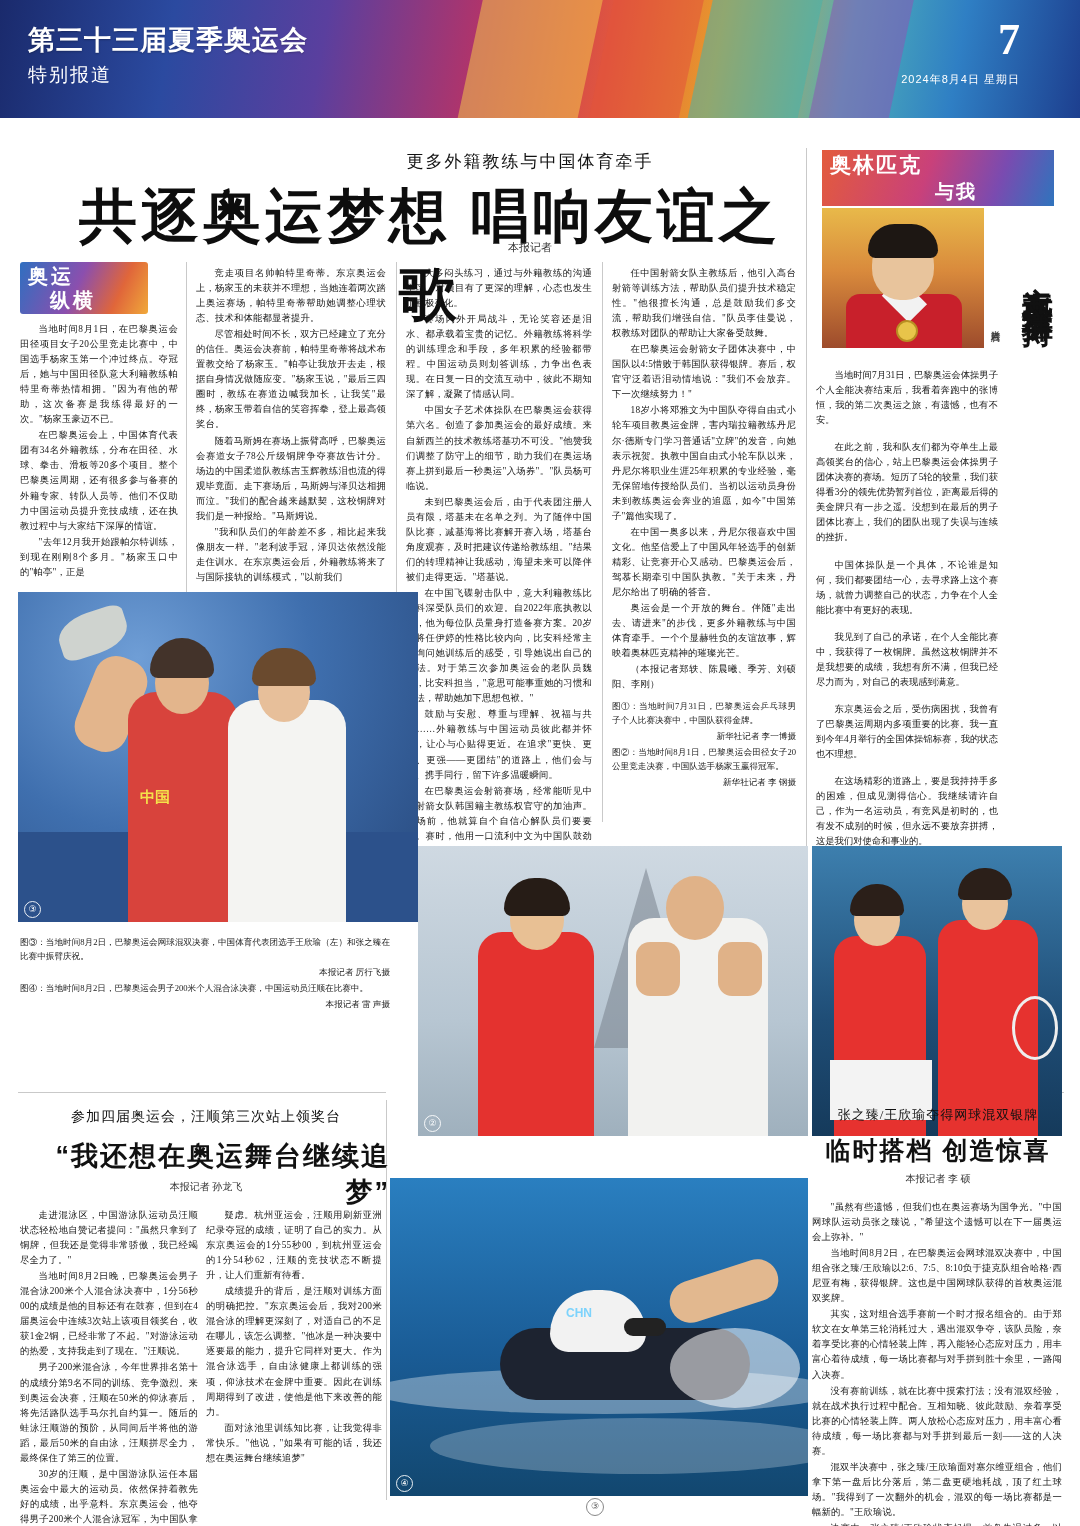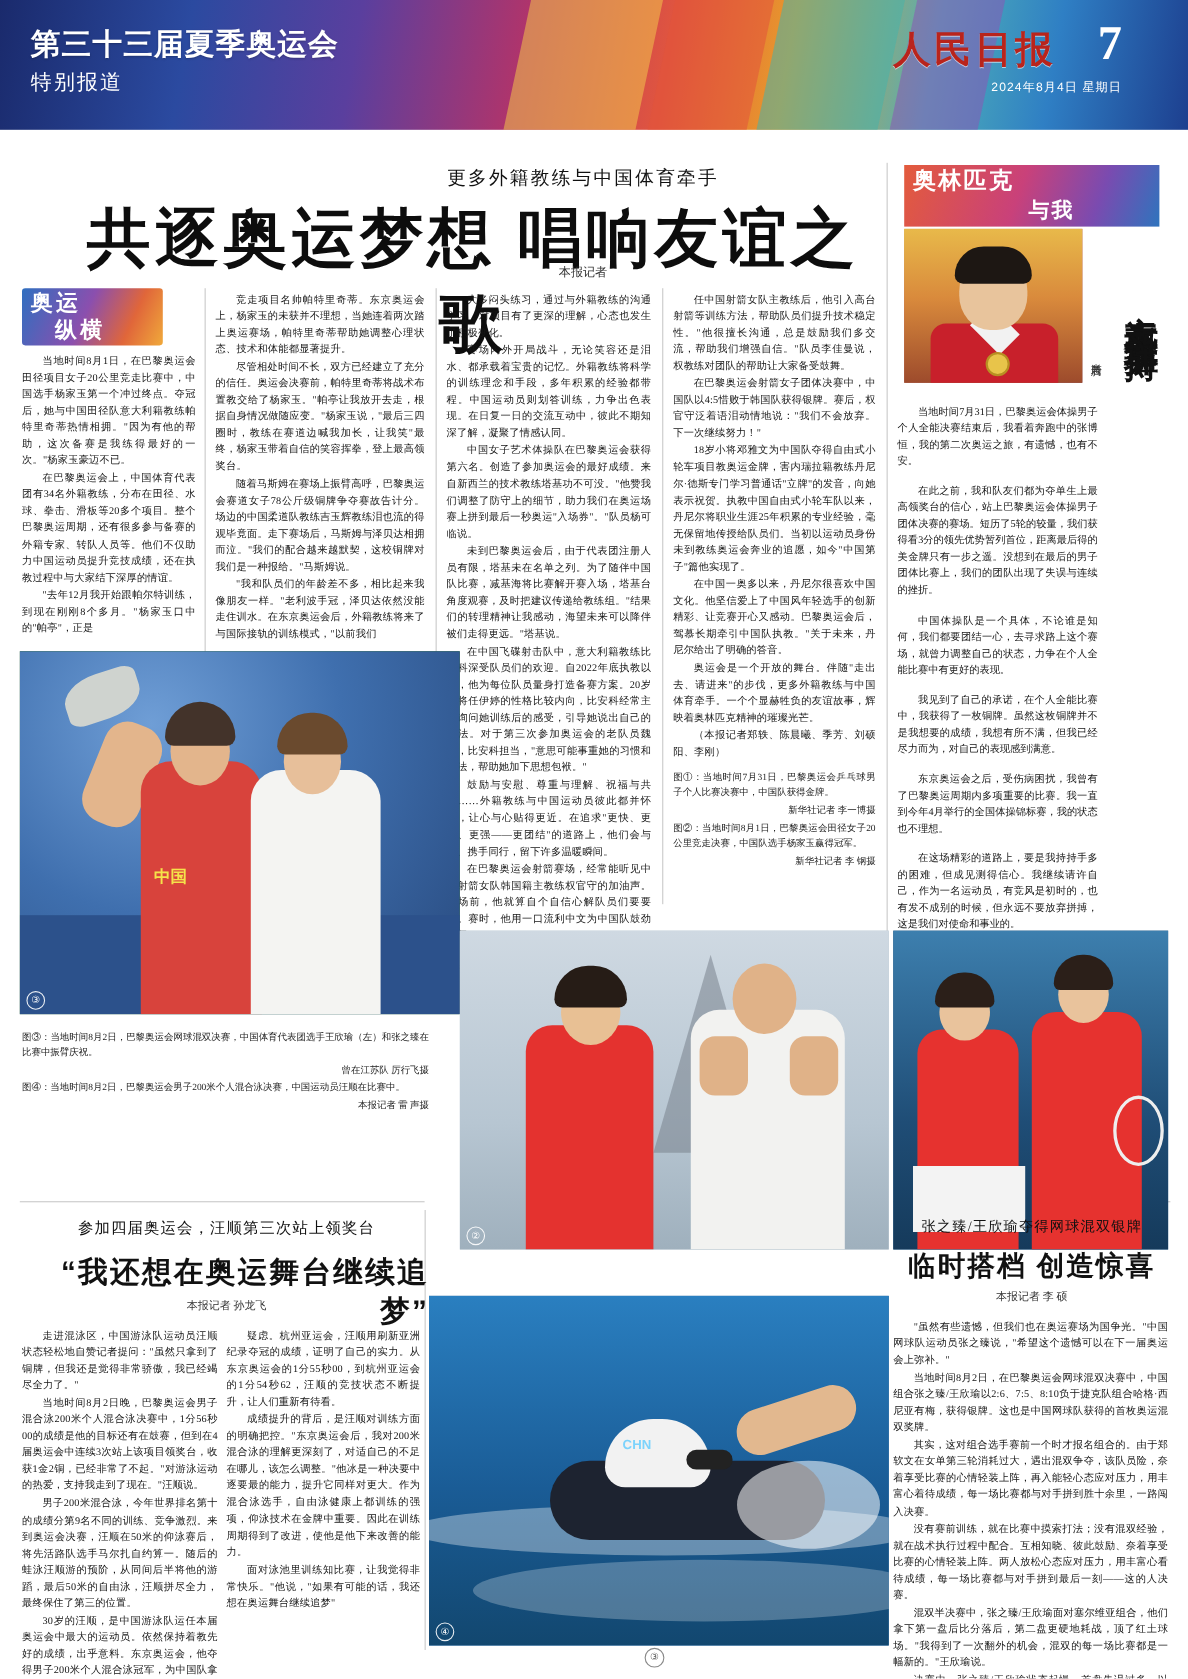--- a/index.html
+++ b/index.html
@@ -372,21 +372,20 @@
 
 <div class="page">
 
   <div class="masthead">
     <div class="mblock mb1"></div>
     <div class="mblock mb2"></div>
     <div class="mblock mb3"></div>
     <div class="mblock mb4"></div>
     <div class="masthead-title">第三十三届夏季奥运会</div>
     <div class="masthead-sub">特别报道</div>
-    <div class="nameplate">人民日报</div>
     <div class="pagenum">7</div>
     <div class="issuedate">2024年8月4日  星期日</div>
   </div>
 
   <div class="kicker">更多外籍教练与中国体育牵手</div>
   <div class="headline">共逐奥运梦想    唱响友谊之歌</div>
   <div class="byline-top">本报记者</div>
 
   <div class="badge-olympic">
     <span class="l1">奥林匹克</span>
@@ -480,21 +479,21 @@
     <div class="head-a"></div>
     <div class="hair-a"></div>
     <div class="head-b"></div>
     <div class="hair-b"></div>
     <div class="cn">中国</div>
     <div class="fignum">③</div>
   </div>
 
   <div class="cap" style="left:20px; top:936px; width:370px;">
     <p>图③：当地时间8月2日，巴黎奥运会网球混双决赛，中国体育代表团选手王欣瑜（左）和张之臻在比赛中振臂庆祝。</p>
-    <p class="credit">曾在江苏队  厉行飞摄</p>
+    <p class="credit">本报记者  厉行飞摄</p>
     <p>图④：当地时间8月2日，巴黎奥运会男子200米个人混合泳决赛，中国运动员汪顺在比赛中。</p>
     <p class="credit">本报记者  雷  声摄</p>
   </div>
 
   <div class="photo ph3">
     <div class="sky"></div>
     <div class="tower"></div>
     <div class="p1"></div>
     <div class="p2"></div>
     <div class="h1"></div>

